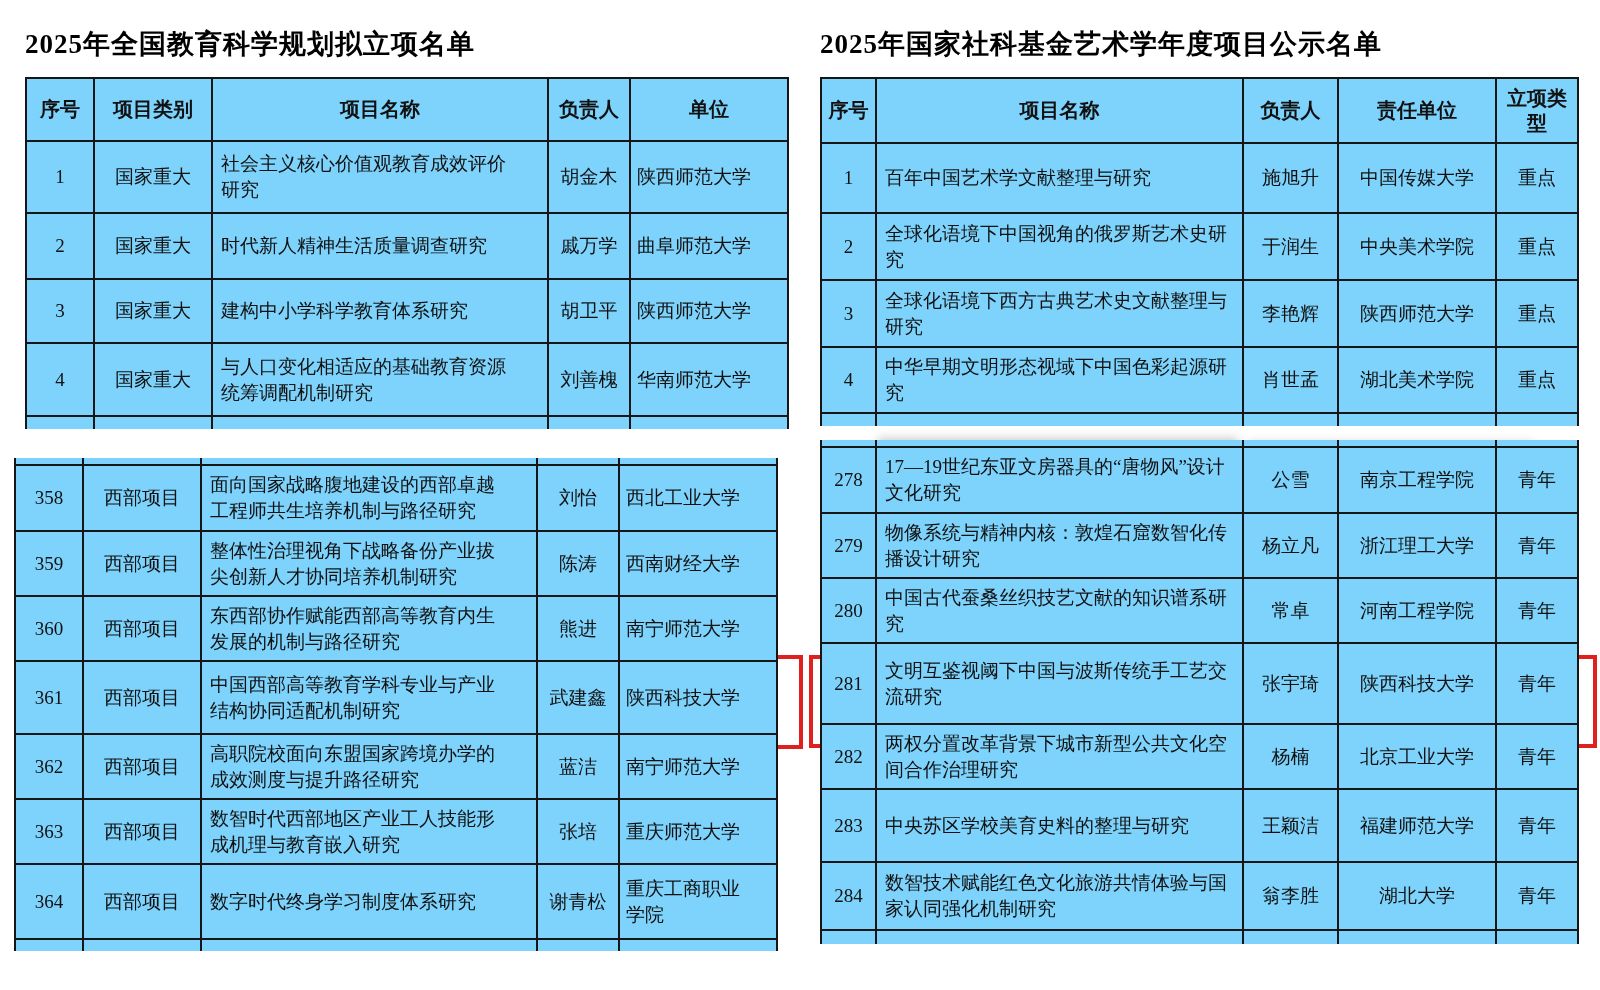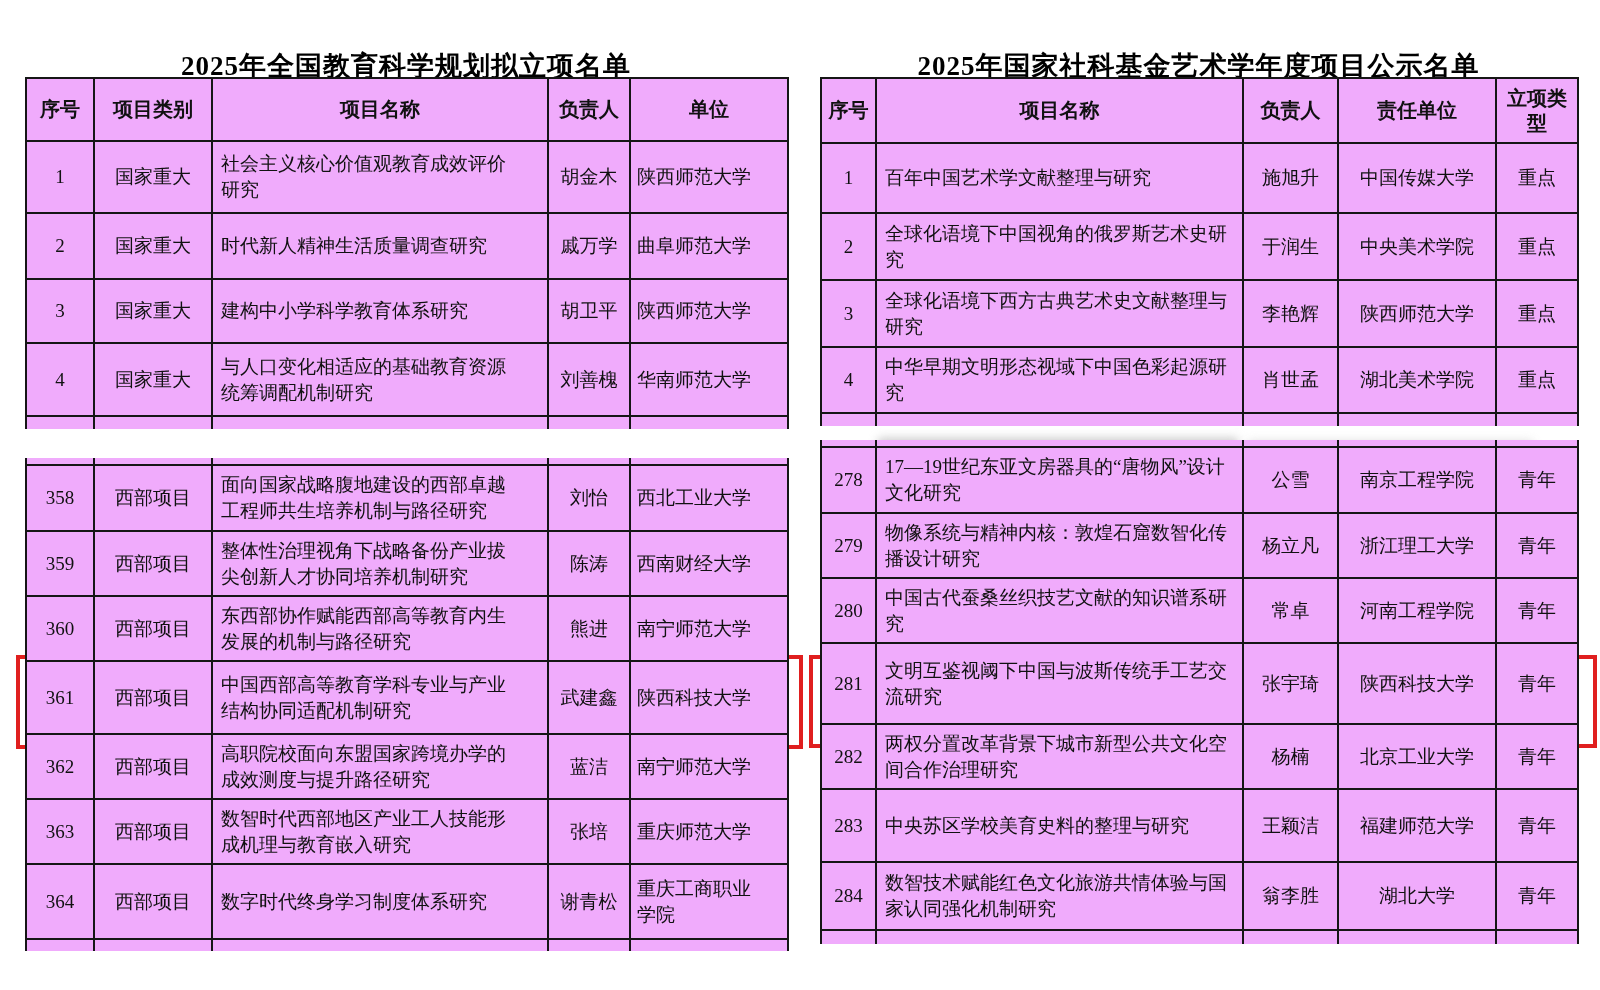--- a/index.html
+++ b/index.html
@@ -1,21 +1,21 @@
 <!DOCTYPE html>
 <html><head>
 <meta charset="utf-8">
 <style>
   html,body{margin:0;padding:0;background:#ffffff;}
   #page{position:relative;width:1600px;height:990px;background:#ffffff;overflow:hidden;
         font-family:"Liberation Serif","DejaVu Serif",serif;color:#111;}
-  .title{position:absolute;text-align:center;font-weight:bold;font-size:27px;color:#000;letter-spacing:1px;margin-top:22px;}
+  .title{position:absolute;font-weight:bold;font-size:27px;color:#000;letter-spacing:1px;}
   #title-left{left:25px;top:26px;width:762px;}
   #title-right{left:820px;top:26px;width:757px;}
-  table.tbl{position:absolute;border-collapse:collapse;table-layout:fixed;background:#f0abfc;}
+  table.tbl{position:absolute;border-collapse:collapse;table-layout:fixed;background:#7dd3fc;}
   .tbl th,.tbl td{border:2px solid #161616;overflow:hidden;font-size:19px;line-height:26px;padding:2px 4px;}
   .tbl th{font-size:20px;font-weight:bold;text-align:center;line-height:25px;padding:2px 3px;}
   td.a-c{text-align:center;padding:2px 2px;}
   table.lt td.a-l{text-align:left;padding:2px 28px 2px 8px;}
   table.rt td.a-l{text-align:left;padding:2px 12px 2px 8px;}
   td.a-lu{text-align:left;padding:2px 20px 2px 6px;}
   tr.stub-top td{border-top:none;padding:0;}
   tr.stub-bottom td{border-bottom:none;padding:0;}
   .hl{position:absolute;border:4px solid #e01f1f;background:transparent;pointer-events:none;}
   #hl-left{left:16px;top:655px;width:779px;height:86px;}
@@ -82,21 +82,21 @@
         </tr>
         <tr class="stub-bottom" style="height: 13px;">
           <td></td>
           <td></td>
           <td></td>
           <td></td>
           <td></td>
         </tr>
       </tbody>
     </table>
-    <table class="tbl lt" style="left: 25px; top: 458px; width: 762px;">
+    <table class="tbl lt" style="left: 14px; top: 458px; width: 762px;">
       <colgroup>
         <col style="width: 68px;">
         <col style="width: 118px;">
         <col style="width: 336px;">
         <col style="width: 82px;">
         <col style="width: 158px;">
       </colgroup>
       <tbody>
         <tr class="stub-top" style="height: 7px;">
           <td></td>

